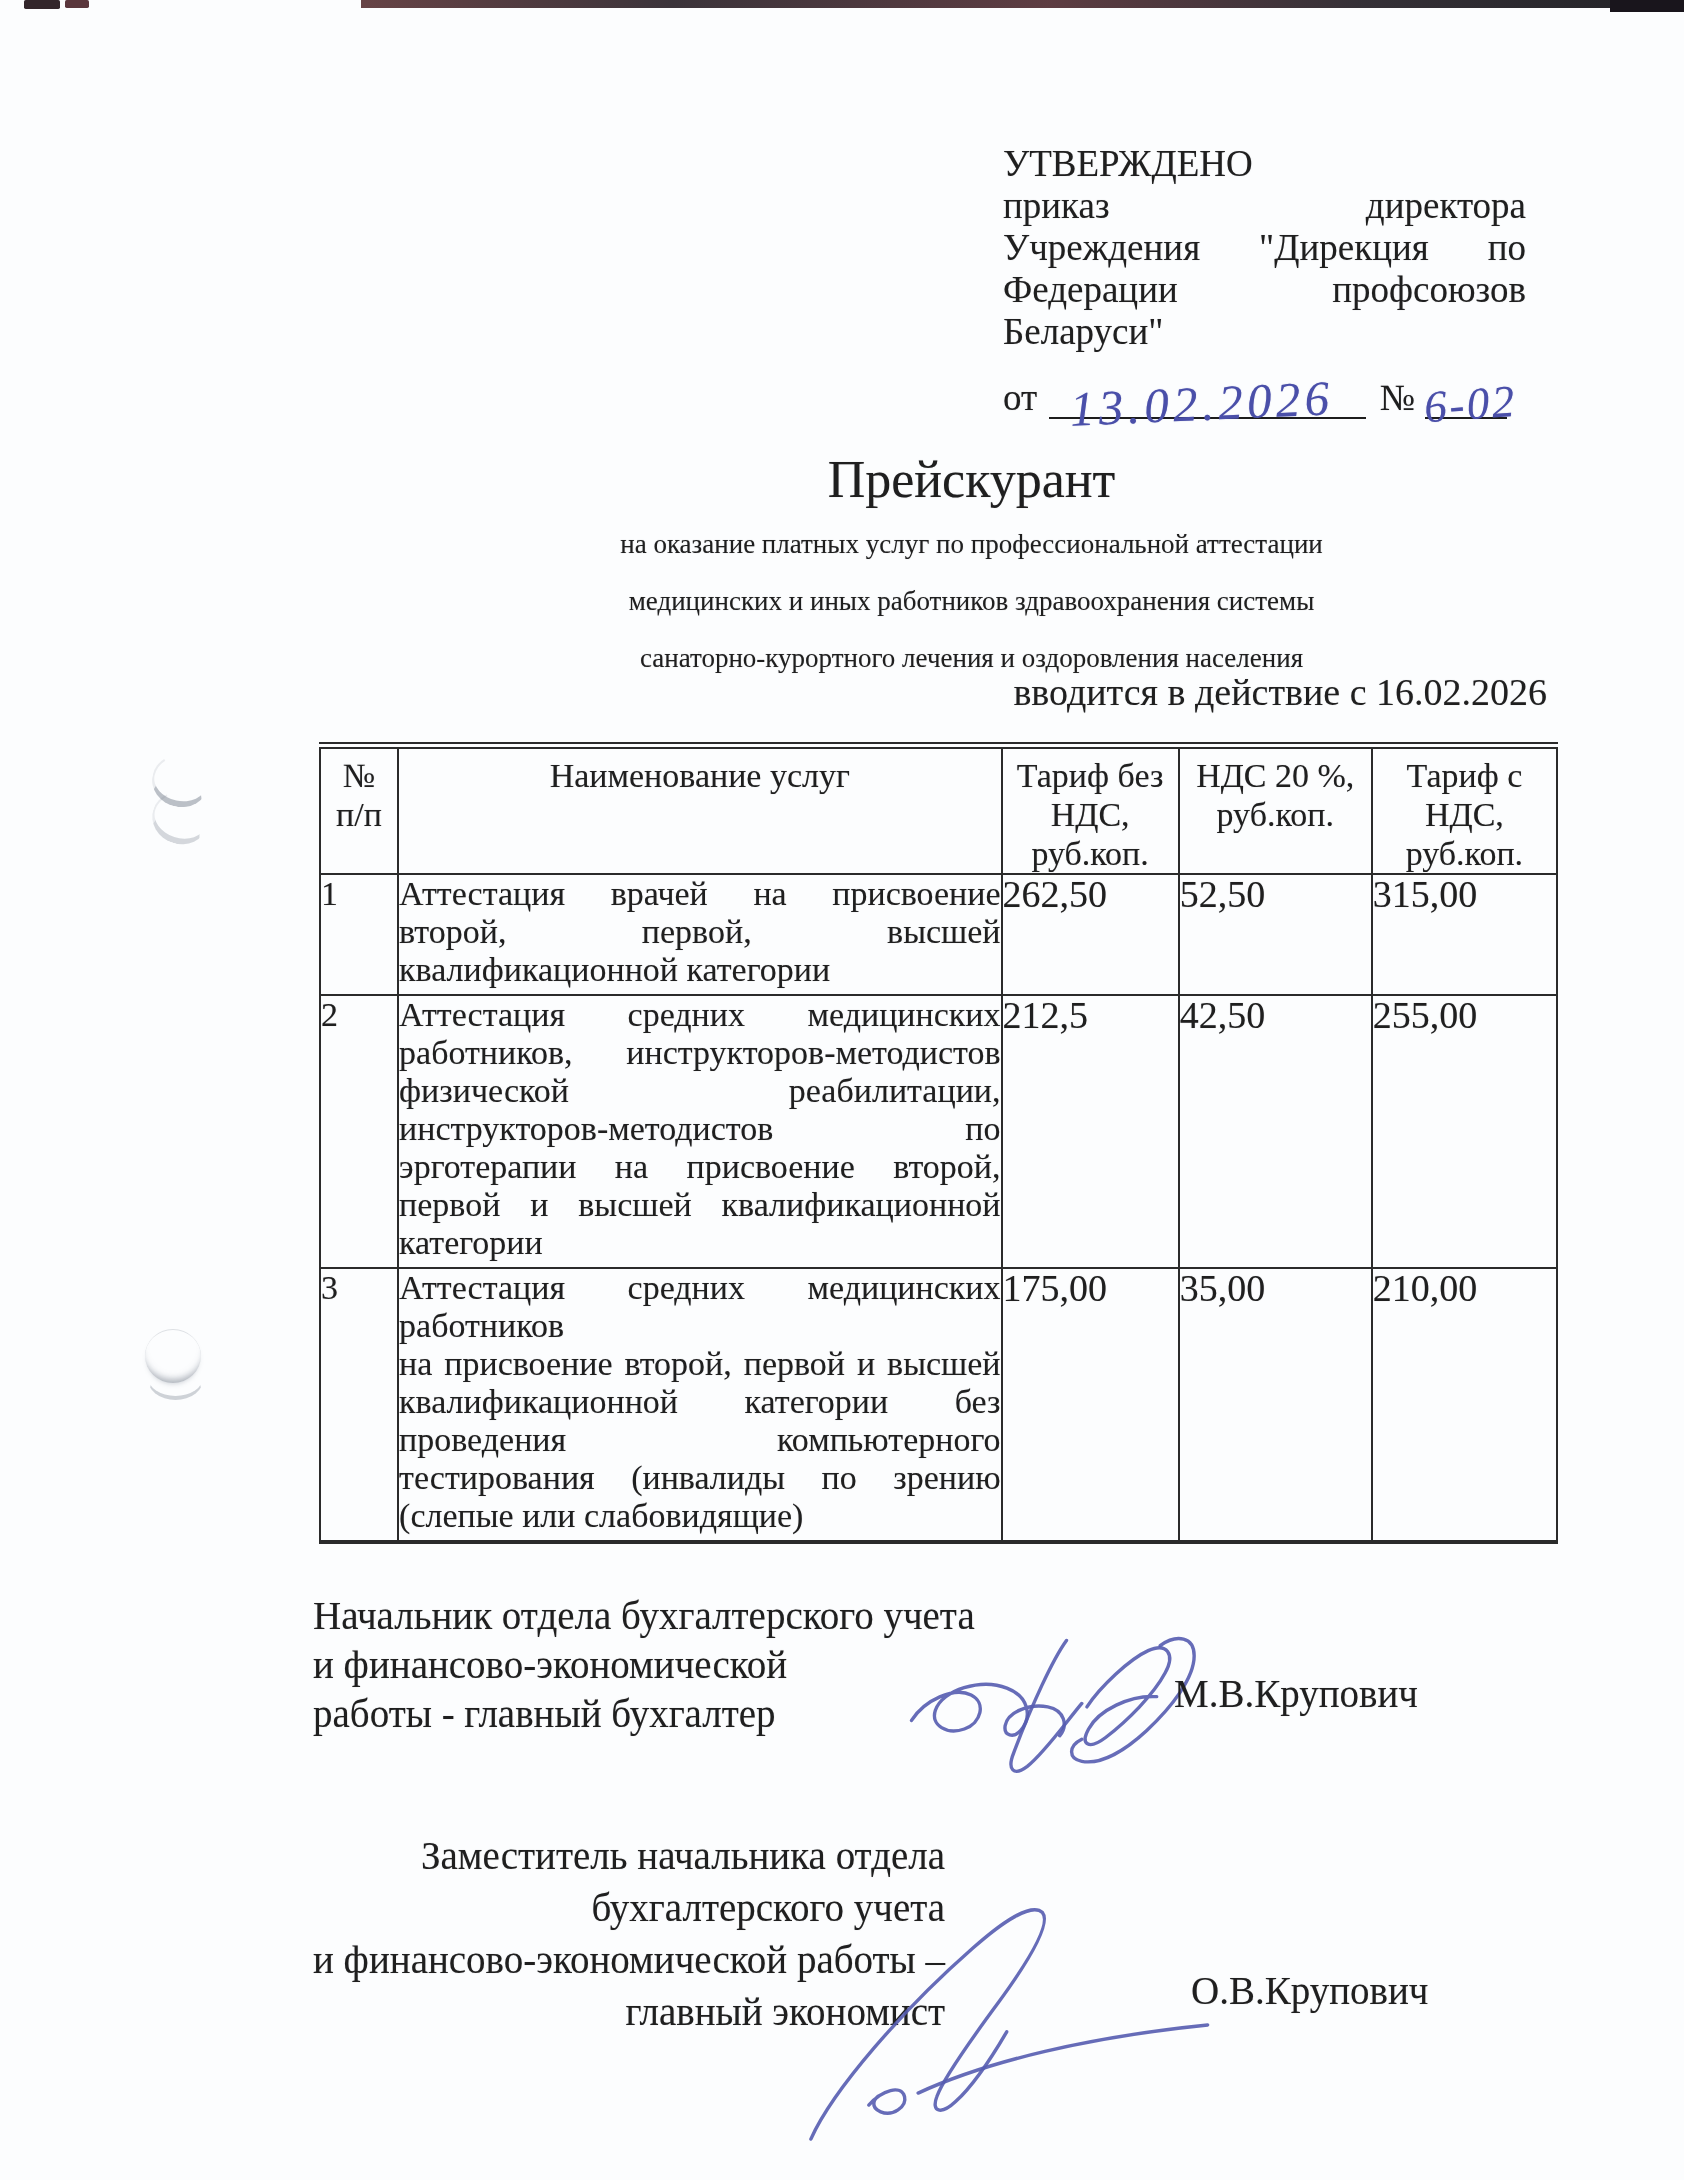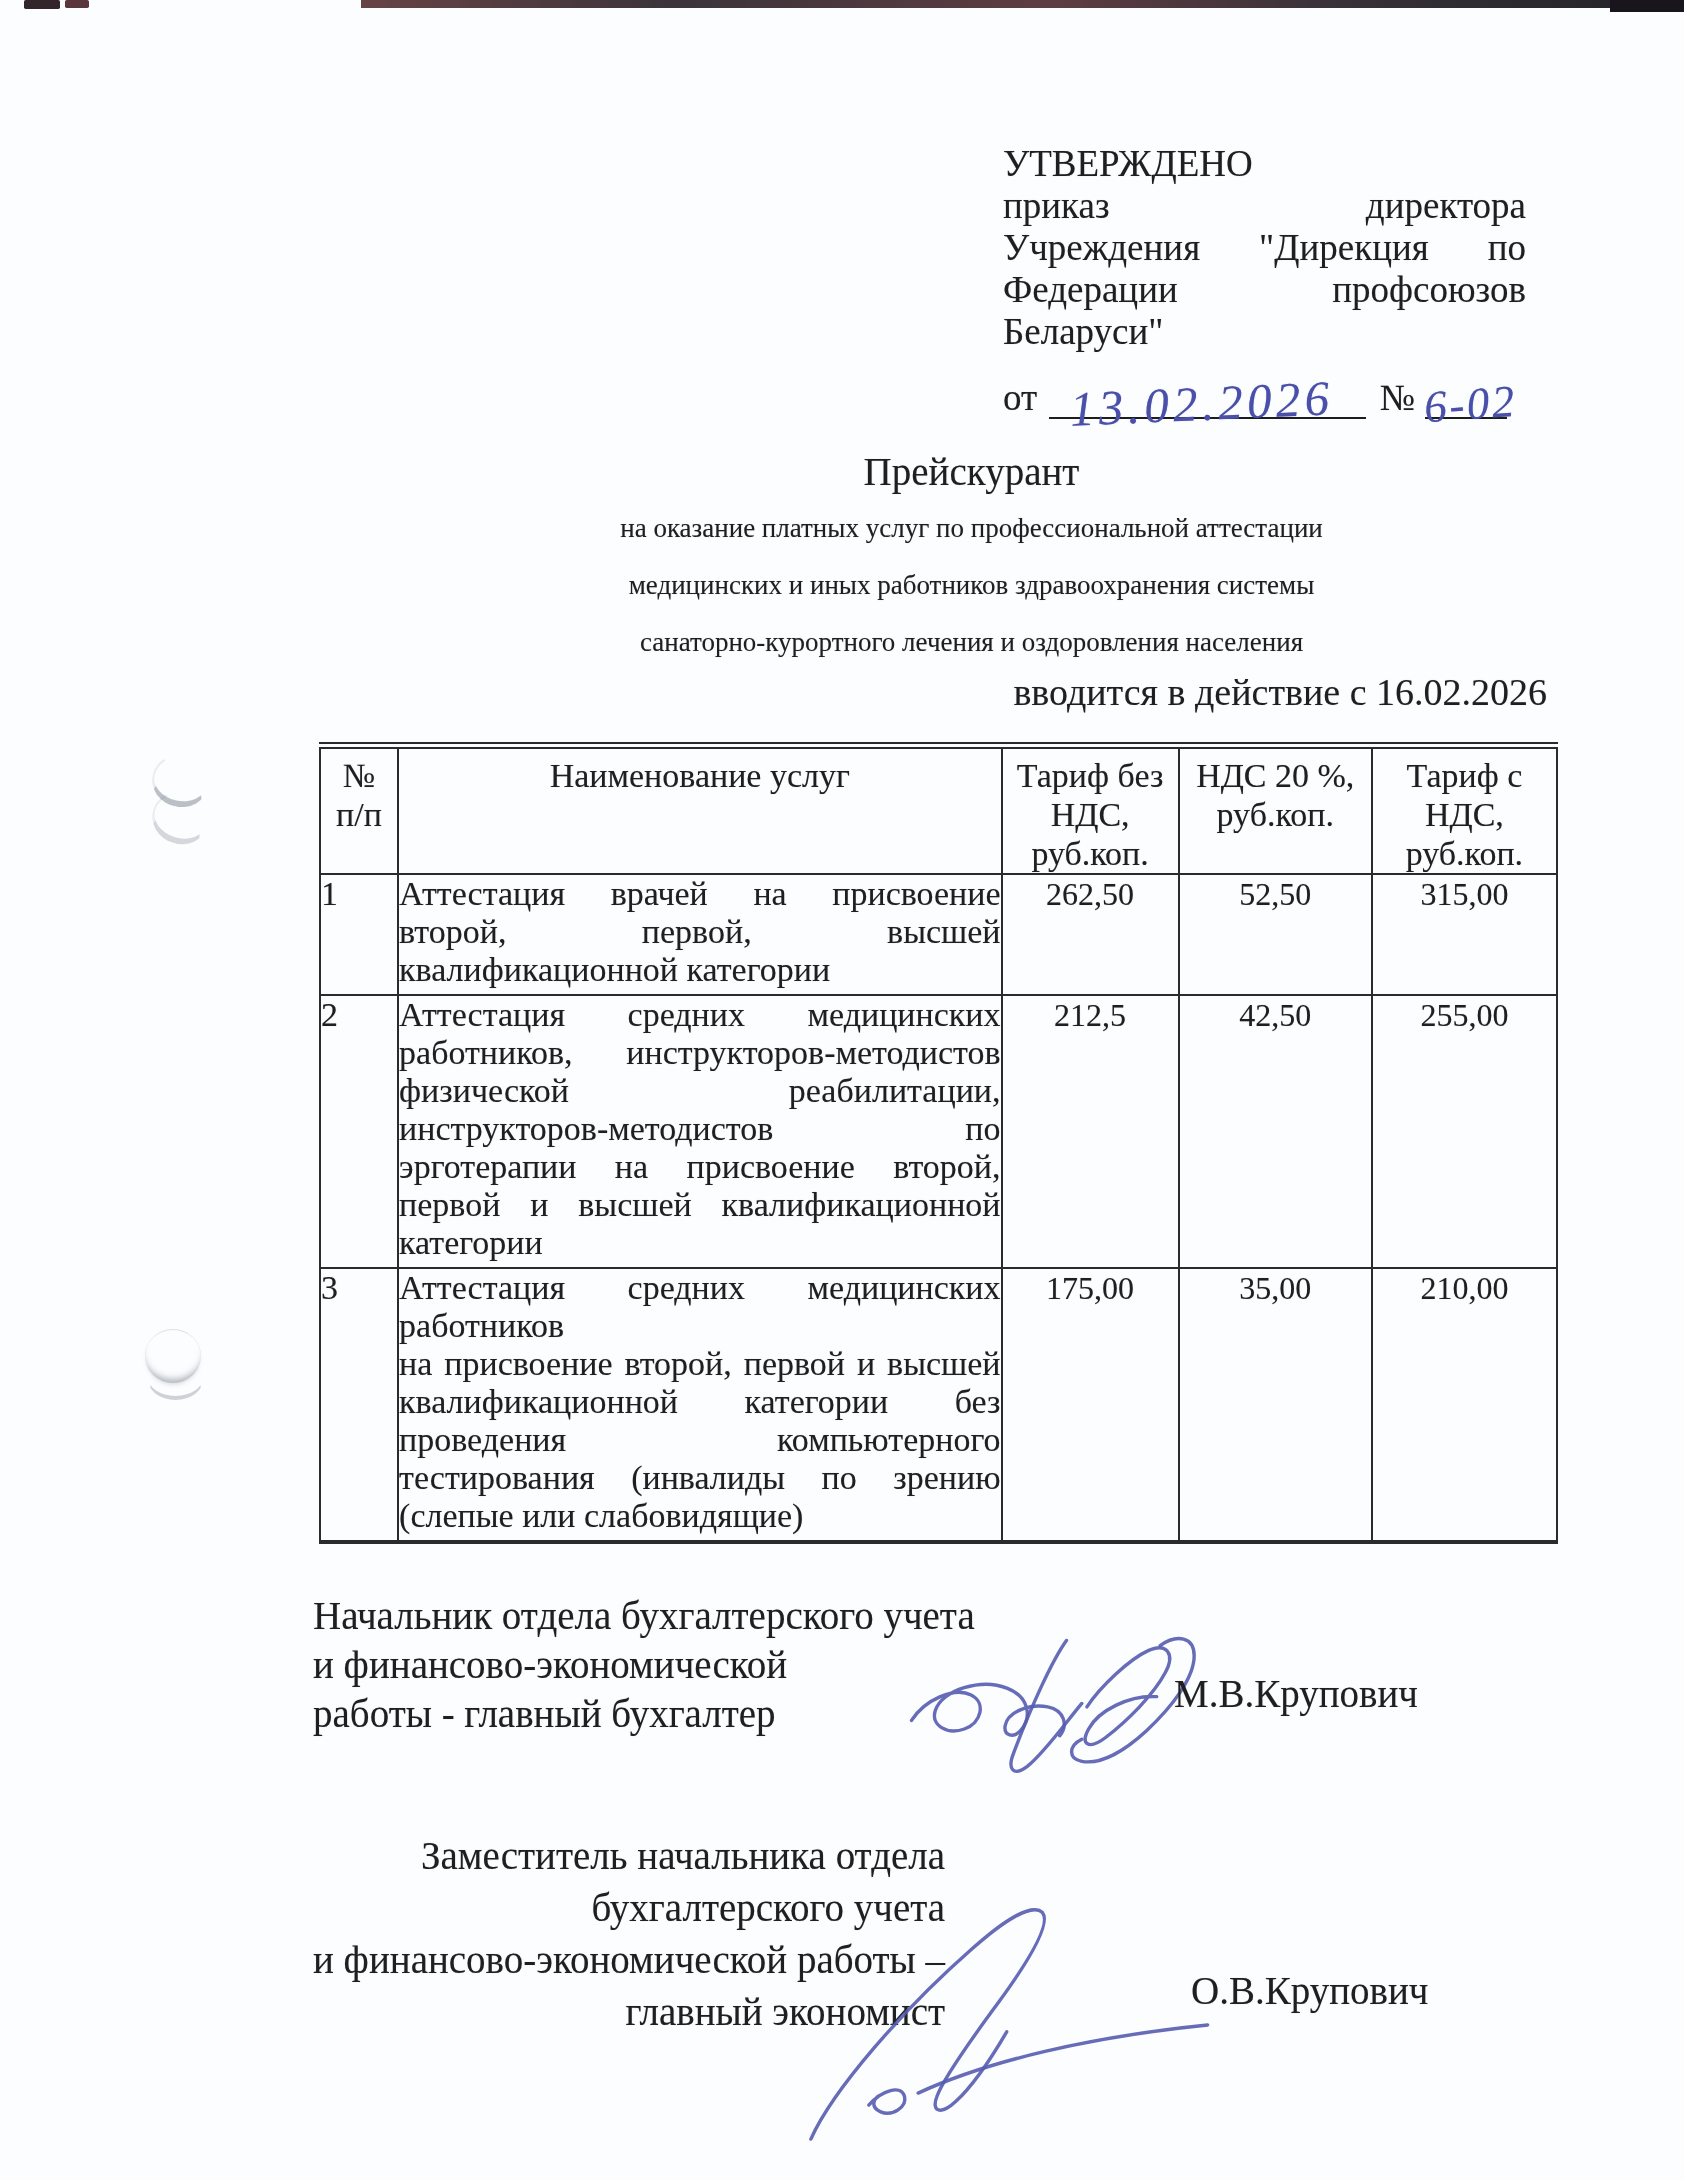--- a/index.html
+++ b/index.html
@@ -54,42 +54,42 @@
   .hw {
     position:absolute; bottom:-8.5px; white-space:nowrap;
     font-style:italic; color:#4a4fa9; letter-spacing:4.3px;
     text-shadow:0 0 0.9px rgba(74,79,169,.5);
   }
   .hw-date { left:20.4px;  font-size:49px; transform:rotate(-2.5deg); }
   .hw-num  { left:-1.7px;  font-size:45px; transform:rotate(-4deg); letter-spacing:2.6px; }
 
   
   .title-block { position:absolute; left:358px; top:443px; width:1227px; text-align:center; }
-  .doc-title { font-size:39px; line-height:57px; font-weight:normal; margin:0; }
+  .doc-title { font-size:52px; line-height:57px; font-weight:normal; margin:8px; }
   .subtitle  { font-size:27px; line-height:57px; }
   .effective { position:absolute; top:670px; right:138px; font-size:38px; }
 
   
   table.tariffs {
     position:absolute; left:319px; top:742px; width:1239px;
     border-collapse:collapse; table-layout:fixed;
     font-size:34px; line-height:38px;
   }
   table.tariffs col.c1 { width:78px; }
   table.tariffs col.c2 { width:603px; }
   table.tariffs col.c3 { width:177px; }
   table.tariffs col.c4 { width:193px; }
   table.tariffs col.c5 { width:185px; }
   table.tariffs th, table.tariffs td { border:2.6px solid #2b2b2b; vertical-align:top; padding:0; }
   table.tariffs { border-top:7.7px double #2b2b2b; border-bottom:4.3px solid #2b2b2b; }
   table.tariffs thead th { font-weight:normal; text-align:center; padding-top:6.8px; height:115px; line-height:39px; }
   td.num  { text-align:left; padding:5.1px 0 0 13.6px; height:auto; }
   td.service { padding:4.3px 10.2px 5.1px 12px;border-radius:31px; }
   td.service div { min-height:38px; }
-  td.val  { text-align:center; padding-top:45px; font-size:32px; }
+  td.val  { padding-top:45px; font-size:38px; }
   tr.r1 td { height:119px; }
   tr.r2 td { height:271px; }
   tr.r3 td { height:271px; }
 
   
   .sig-block { position:absolute; left:313px; font-size:39px; }
   .sig1 { top:1591px; line-height:49px; }
   .sig2 { top:1830px; line-height:52px;text-align:right; }
   .sig-name { position:absolute; font-size:39px; white-space:nowrap; }
   .name1 { left:1174px; top:1671px; }

